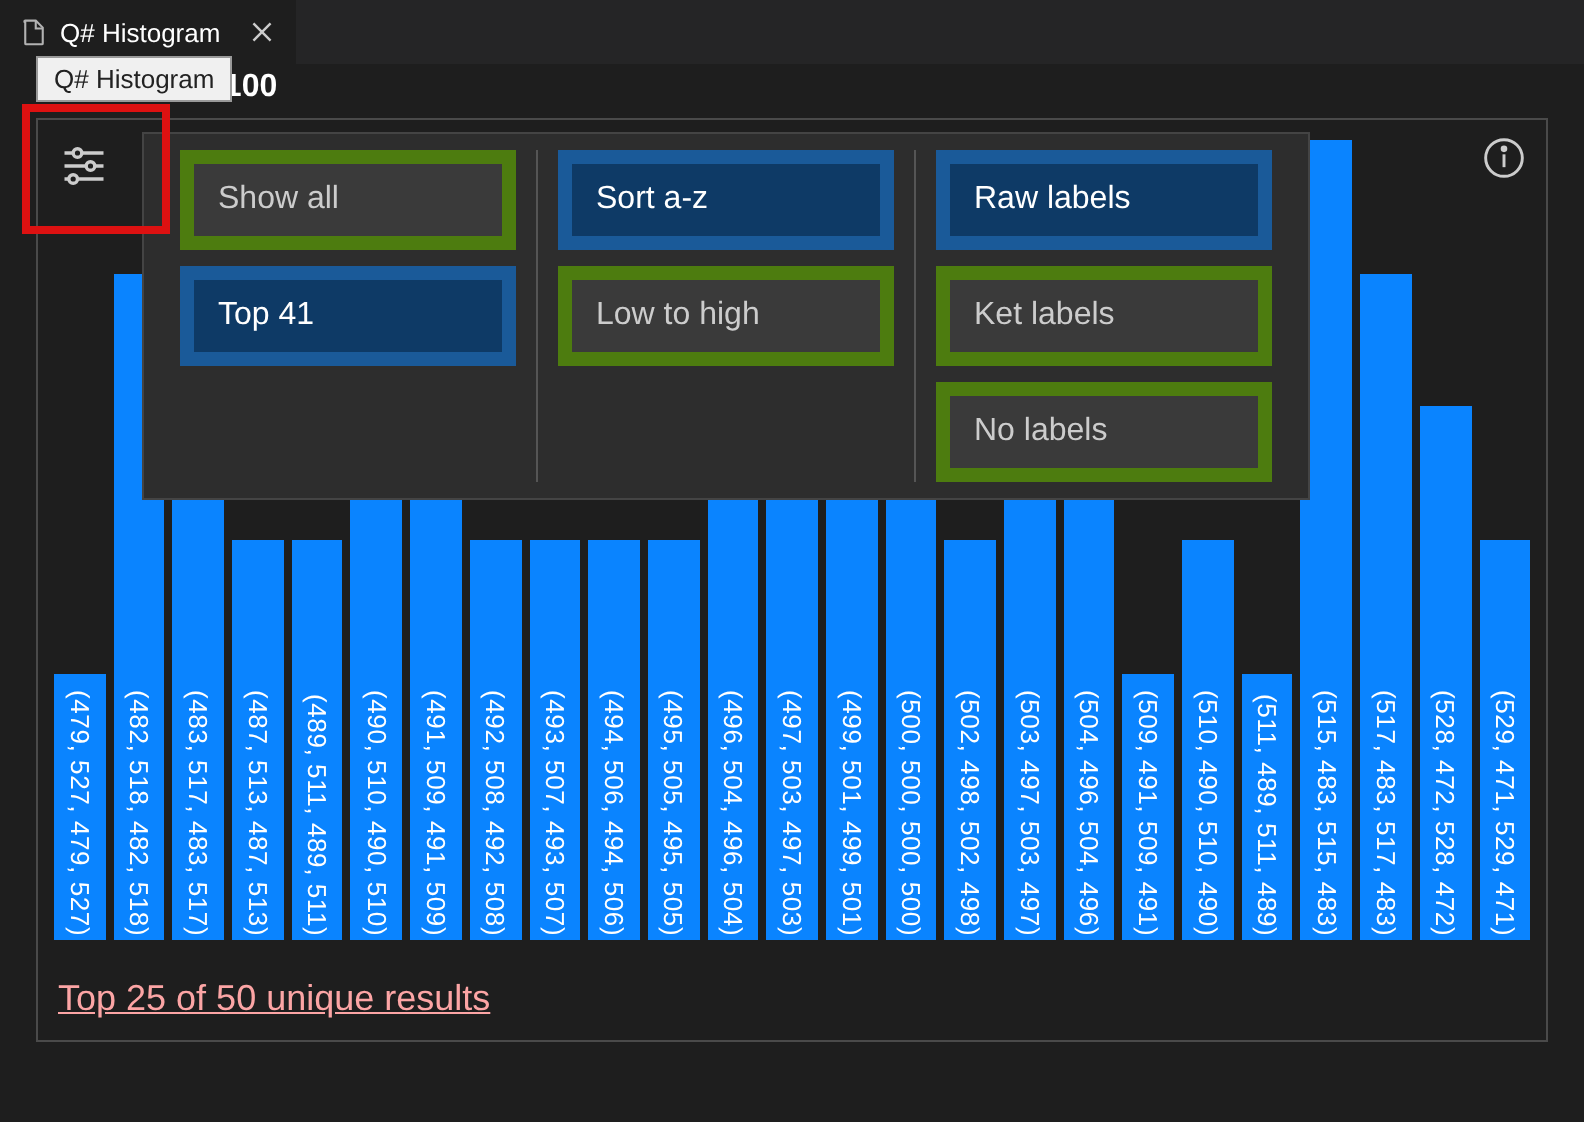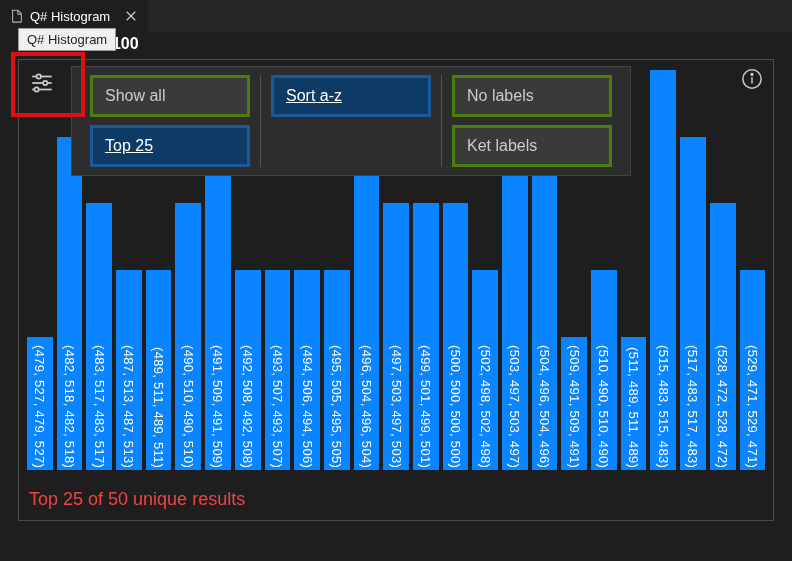--- a/index.html
+++ b/index.html
@@ -9,27 +9,27 @@
   .tab .close-icon{width:14px;height:14px;margin-left:8px;display:flex;align-items:center;justify-content:center;cursor:pointer;}
   .tooltip-box{position:absolute;left:18px;top:28px;background:#f0f0f0;color:#222;border:1px solid #999;padding:3px 8px;font-size:13px;z-index:50;}
   .shots-line{padding:3px 0 6px 18px;font-size:16px;font-weight:600;color:#ffffff;}
   .chart-frame{margin:0 18px 14px 18px;border:1px solid #4a4a4a;position:relative;height:460px;background:#1e1e1e;}
   .red-box{position:absolute;left:-8px;top:-8px;width:66px;height:57px;border:4px solid #d11;z-index:40;pointer-events:none;}
   .settings-btn{position:absolute;left:6px;top:6px;width:34px;height:34px;display:flex;align-items:center;justify-content:center;color:#cccccc;cursor:pointer;z-index:30;}
   .info-btn{position:absolute;right:10px;top:8px;width:22px;height:22px;color:#cccccc;cursor:pointer;z-index:30;}
   .filter-panel{position:absolute;left:52px;top:6px;z-index:25;background:#2d2d2d;border:1px solid #444;display:flex;padding:8px;gap:0;}
   .filter-col{display:flex;flex-direction:column;gap:8px;padding:0 10px;}
   .filter-col + .filter-col{border-left:1px solid #555;}
-  .filter-btn{min-width:130px;height:36px;border:3px solid #4d7c0f;background:#3a3a3a;color:#cccccc;display:flex;align-items:center;padding:0 12px;font-size:16px;cursor:pointer;}
-  .filter-btn.active{background:#0e3a66;border-color:#1a5a99;color:#ffffff;text-decoration:underline;}
+  .filter-btn{min-width:130px;height:36px;border:7px solid #4d7c0f;background:#3a3a3a;color:#cccccc;display:flex;align-items:center;padding:0 12px;font-size:16px;cursor:pointer;}
+  .filter-btn.active{background:#0e3a66;border-color:#1a5a99;color:#ffffff;}
   .bars-area{position:absolute;left:8px;right:8px;top:10px;bottom:50px;display:flex;align-items:flex-end;gap:4px;z-index:5;}
   .bar-slot{flex:1 1 0;display:flex;flex-direction:column;align-items:center;justify-content:flex-end;position:relative;}
   .bar{width:100%;background:#0a84ff;}
   .bar-label{position:absolute;bottom:2px;left:50%;transform:translateX(-50%);writing-mode:vertical-rl;text-orientation:mixed;color:#ffffff;font-size:13px;white-space:nowrap;letter-spacing:.3px;}
-  .footer-text{position:absolute;left:10px;bottom:10px;font-size:18px;color:#ef4444;}
+  .footer-text{position:absolute;left:10px;bottom:10px;font-size:18px;color:#fca5a5;text-decoration:underline;}
 </style>
 </head>
 <body>
 
 <div class="tab-bar">
   <div class="tab">
     <span class="file-icon">
       <svg viewBox="0 0 16 16" width="14" height="14" fill="none" stroke="#cccccc" stroke-width="1.2">
           <path d="M3 1.5h6l4 4v9a.5.5 0 0 1-.5.5h-9a.5.5 0 0 1-.5-.5v-12A.5.5 0 0 1 3 1.5z"></path>
           <path d="M9 1.5V6h4"></path>
@@ -66,28 +66,30 @@
     <svg viewBox="0 0 24 24" width="22" height="22" fill="none" stroke="#cccccc" stroke-width="1.6">
         <circle cx="12" cy="12" r="10"></circle>
         <line x1="12" y1="10" x2="12" y2="17"></line>
         <circle cx="12" cy="7" r="1" fill="#cccccc"></circle>
       </svg>
   </div>
 
   <div class="filter-panel">
     <div class="filter-col" id="col1">
         <div class="filter-btn">Show all</div>
-        <div class="filter-btn active">Top 25</div>
+        <div class="filter-btn active">Top 41</div>
       </div>
     <div class="filter-col" id="col2">
         <div class="filter-btn active">Sort a-z</div>
+        <div class="filter-btn">Low to high</div>
       </div>
     <div class="filter-col" id="col3">
+        <div class="filter-btn active">Raw labels</div>
+        <div class="filter-btn">Ket labels</div>
         <div class="filter-btn">No labels</div>
-        <div class="filter-btn">Ket labels</div>
       </div>
   </div>
 
   <div class="bars-area" id="bars">
       <div class="bar-slot">
         <div class="bar" style="height: 133px;"></div>
         <div class="bar-label">(479, 527, 479, 527)</div>
       </div>
       <div class="bar-slot">
         <div class="bar" style="height: 333px;"></div>

